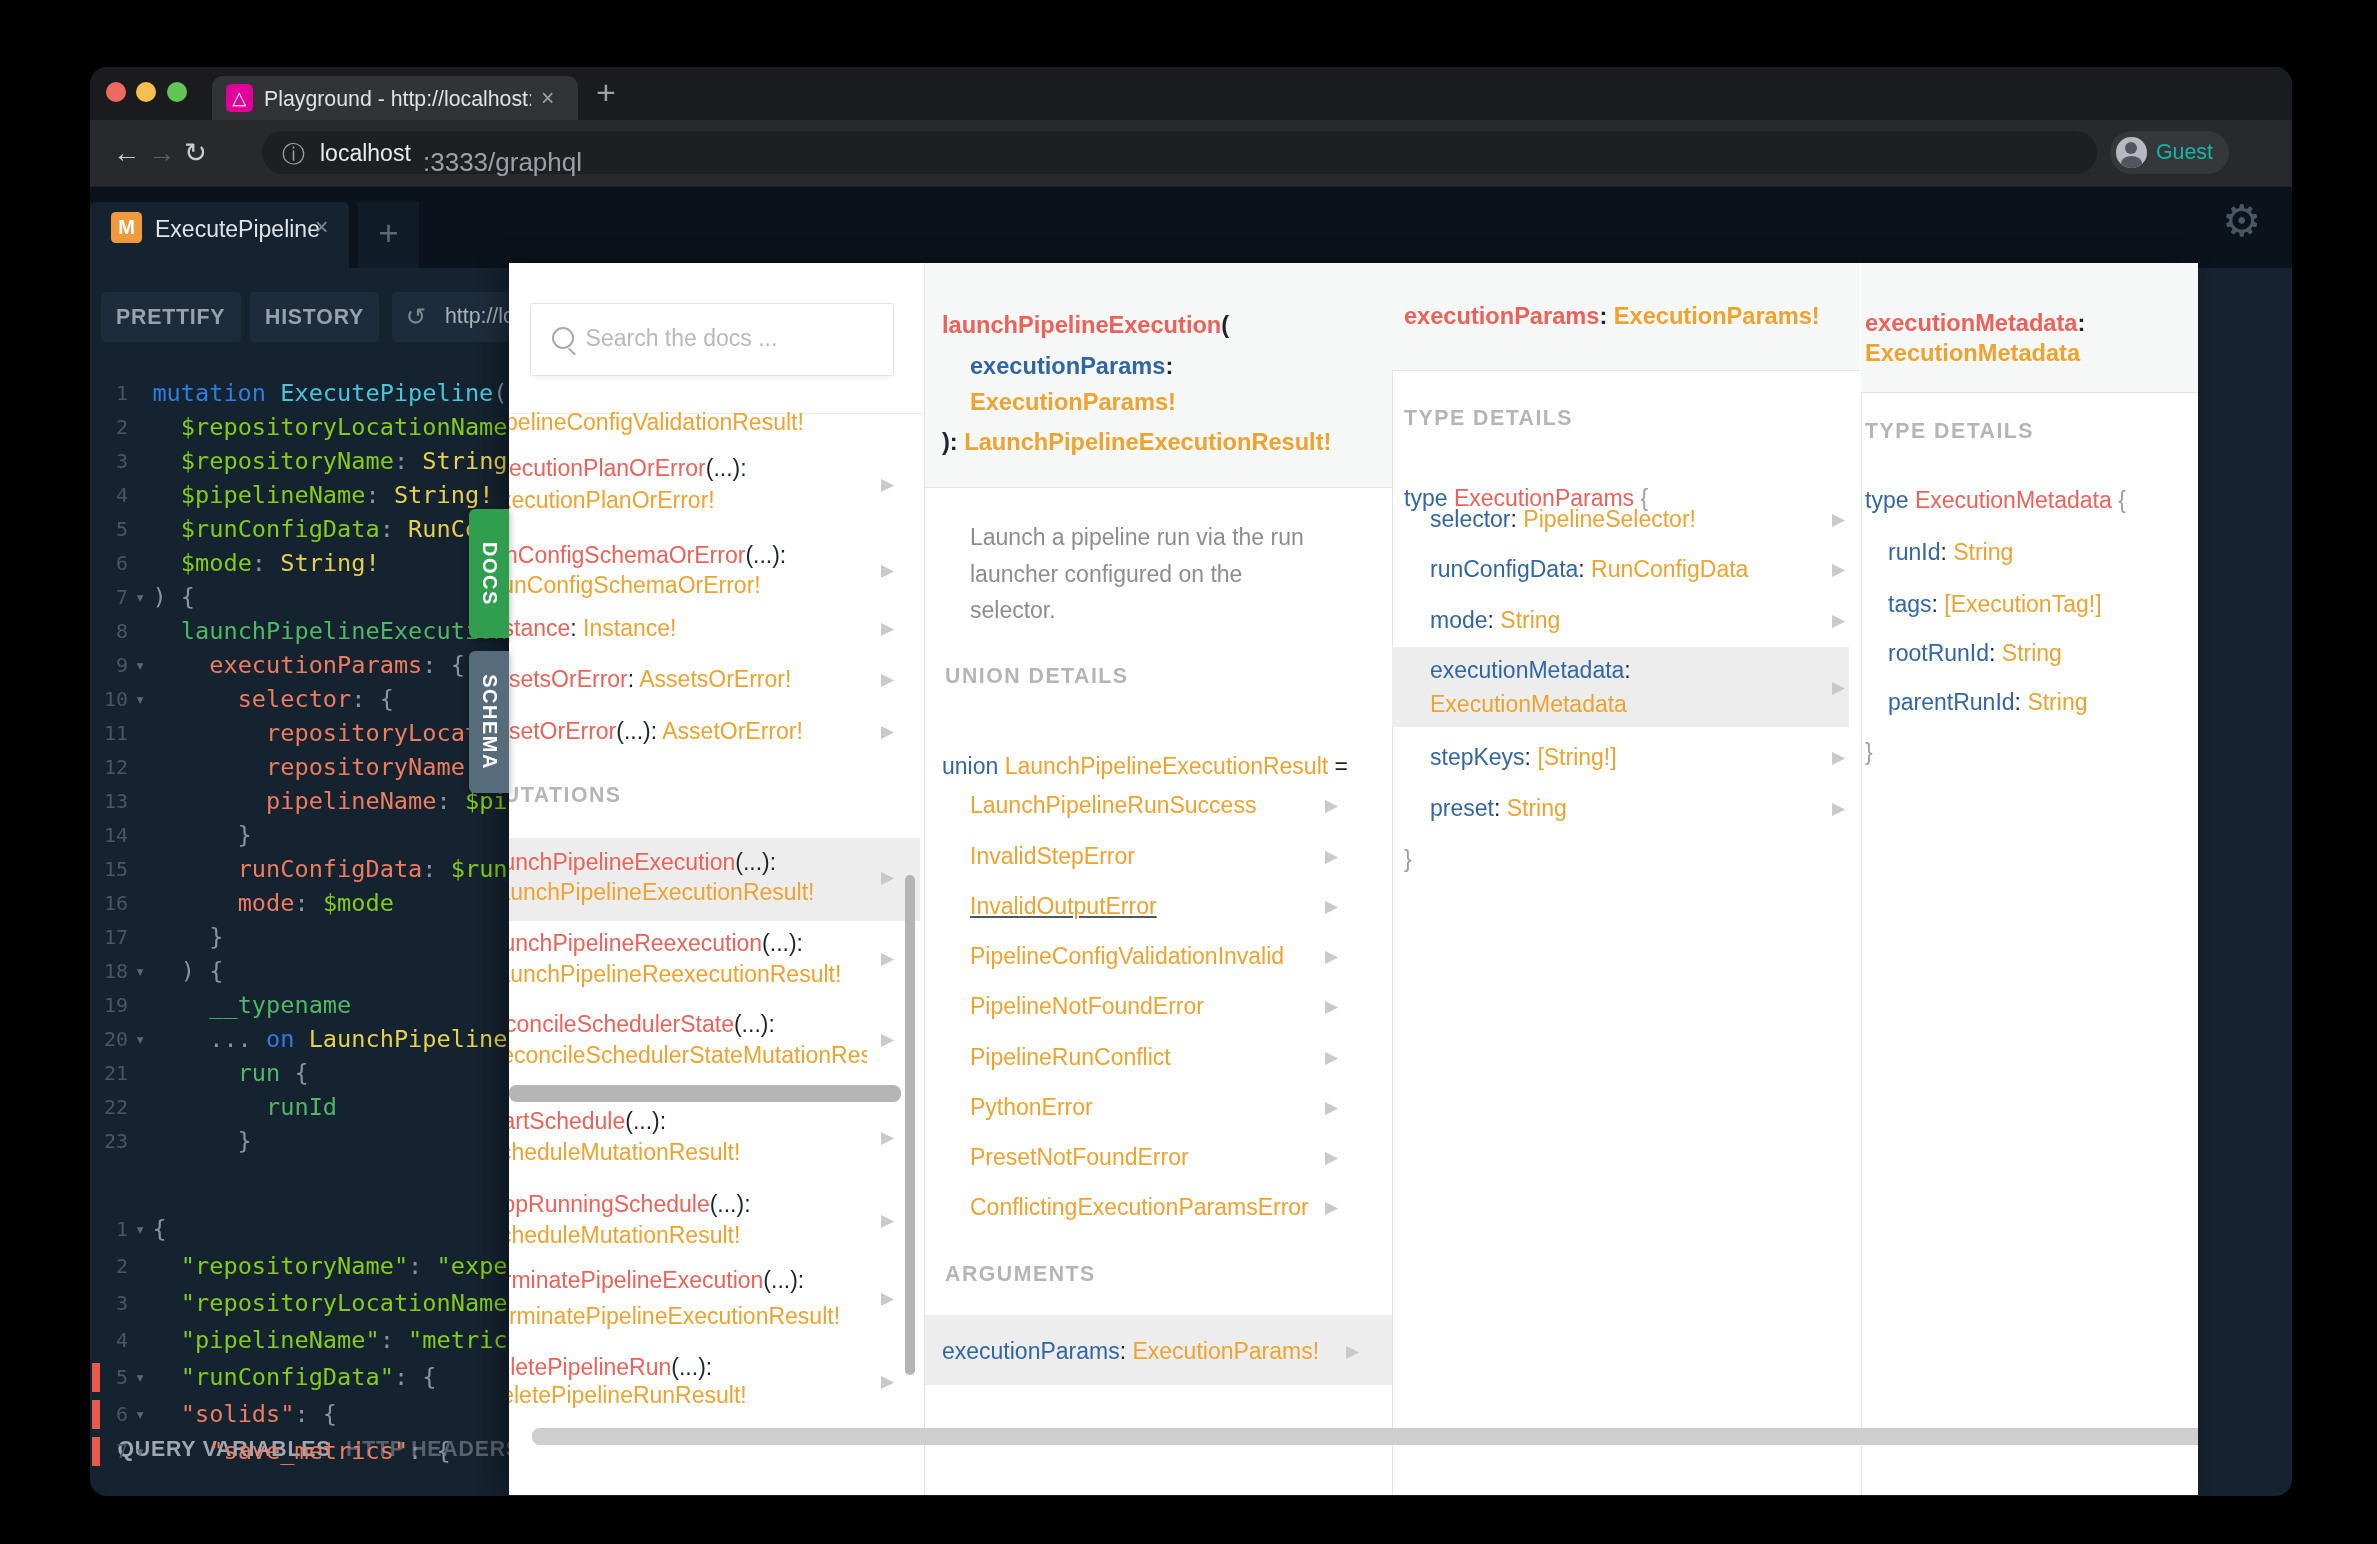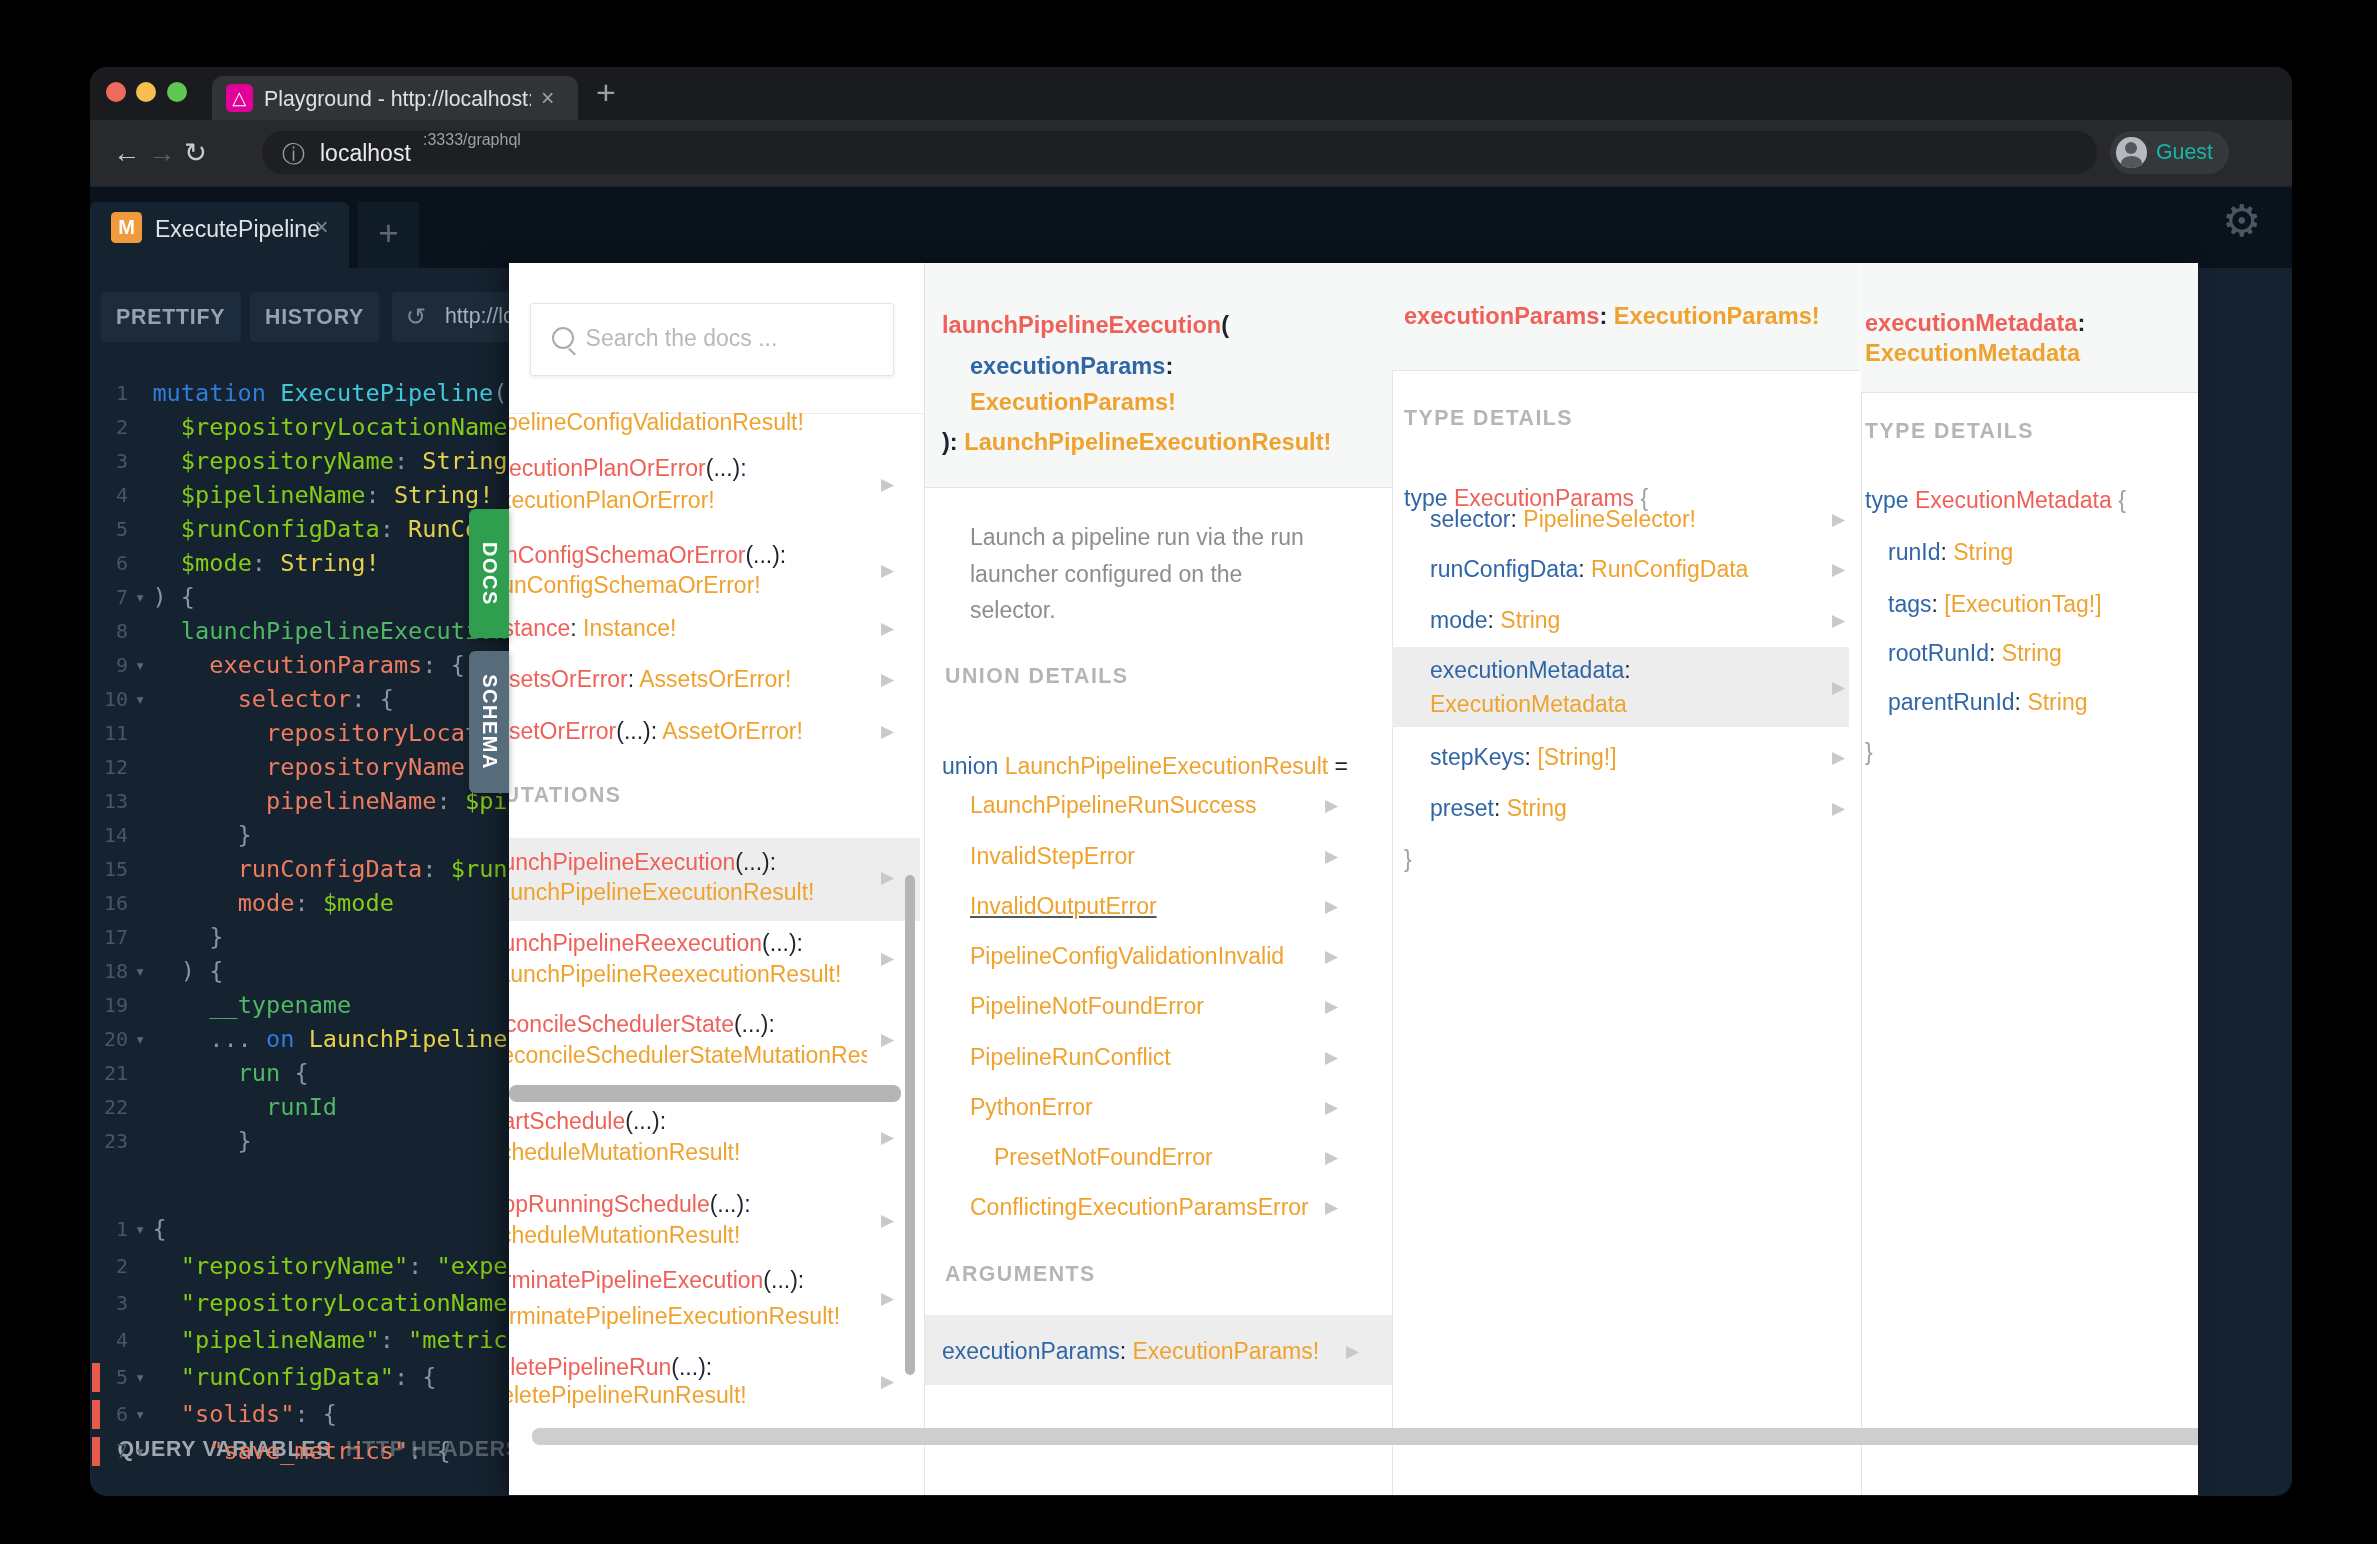--- a/index.html
+++ b/index.html
@@ -94,21 +94,21 @@
       <div class="newtab">+</div>
     </div>
 
     <div class="addrbar">
       <div class="navico" style="left:23px">←</div>
       <div class="navico" style="left:58px;color:#5c5f63">→</div>
       <div class="navico" style="left:94px">↻</div>
       <div class="urlpill">
         <span class="abs" style="left:20px;top:7.6px;font-size:23px;color:#9aa0a6">ⓘ</span>
         <span class="abs" style="left:58px;top:8.4px;font-size:23px;color:#e8eaed">localhost</span>
-        <span class="abs" style="left:161px;top:0;font-size:16px;color:#9aa0a6">:3333/graphql</span>
+        <span class="abs" style="left:161px;top:16px;font-size:26px;color:#9aa0a6">:3333/graphql</span>
       </div>
       <div class="guest">
         <span class="avatar">
           <span class="abs" style="left:9.1px;top:4.6px;width:12.2px;height:12.2px;border-radius:50%;background:#53575d"></span>
           <span class="abs" style="left:4.6px;top:18.3px;width:21.3px;height:13.7px;border-radius:50% 50% 0 0;background:#53575d"></span>
         </span>
         <span class="abs" style="left:46px;top:9.1px;font-size:21.3px;color:#14b8a6">Guest</span>
       </div>
       <div class="abs" style="left:2164px;top:67px;font-size:27.4px;color:#cfd1d3">⋮</div>
     </div>
@@ -248,21 +248,21 @@
           <div class="dl " style="left: 461px; top: 630px; text-decoration: underline;"><span class="do">InvalidOutputError</span></div>
           <div class="darr" style="left: 816px; top: 633px;">▶</div>
           <div class="dl " style="left: 461px; top: 680px;"><span class="do">PipelineConfigValidationInvalid</span></div>
           <div class="darr" style="left: 816px; top: 683px;">▶</div>
           <div class="dl " style="left: 461px; top: 730px;"><span class="do">PipelineNotFoundError</span></div>
           <div class="darr" style="left: 816px; top: 733px;">▶</div>
           <div class="dl " style="left: 461px; top: 781px;"><span class="do">PipelineRunConflict</span></div>
           <div class="darr" style="left: 816px; top: 784px;">▶</div>
           <div class="dl " style="left: 461px; top: 831px;"><span class="do">PythonError</span></div>
           <div class="darr" style="left: 816px; top: 834px;">▶</div>
-          <div class="dl " style="left: 461px; top: 881px; margin-left: 24px;"><span class="do">PresetNotFoundError</span></div>
+          <div class="dl " style="left: 461px; top: 881px;"><span class="do">PresetNotFoundError</span></div>
           <div class="darr" style="left: 816px; top: 884px;">▶</div>
           <div class="dl " style="left: 461px; top: 931px;"><span class="do">ConflictingExecutionParamsError</span></div>
           <div class="darr" style="left: 816px; top: 934px;">▶</div>
           <div class="dl dcaps" style="left: 436px; top: 998px;">ARGUMENTS</div>
           <div class="selrect" style="left: 416px; top: 1052px; width: 467px; height: 70px;"></div>
           <div class="dl " style="left: 433px; top: 1075px;"><span class="db">executionParams</span><span class="dd">: </span><span class="do">ExecutionParams!</span></div>
           <div class="darr" style="left: 837px; top: 1078px;">▶</div>
           <div class="dl dbold" style="left: 895px; top: 40px;"><span class="dr">executionParams</span><span class="dd">: </span><span class="do">ExecutionParams!</span></div>
           <div class="dl dcaps" style="left: 895px; top: 142px;">TYPE DETAILS</div>
           <div class="dl " style="left: 895px; top: 222px;"><span class="db">type </span><span class="dr">ExecutionParams </span><span class="dg">{</span></div>

